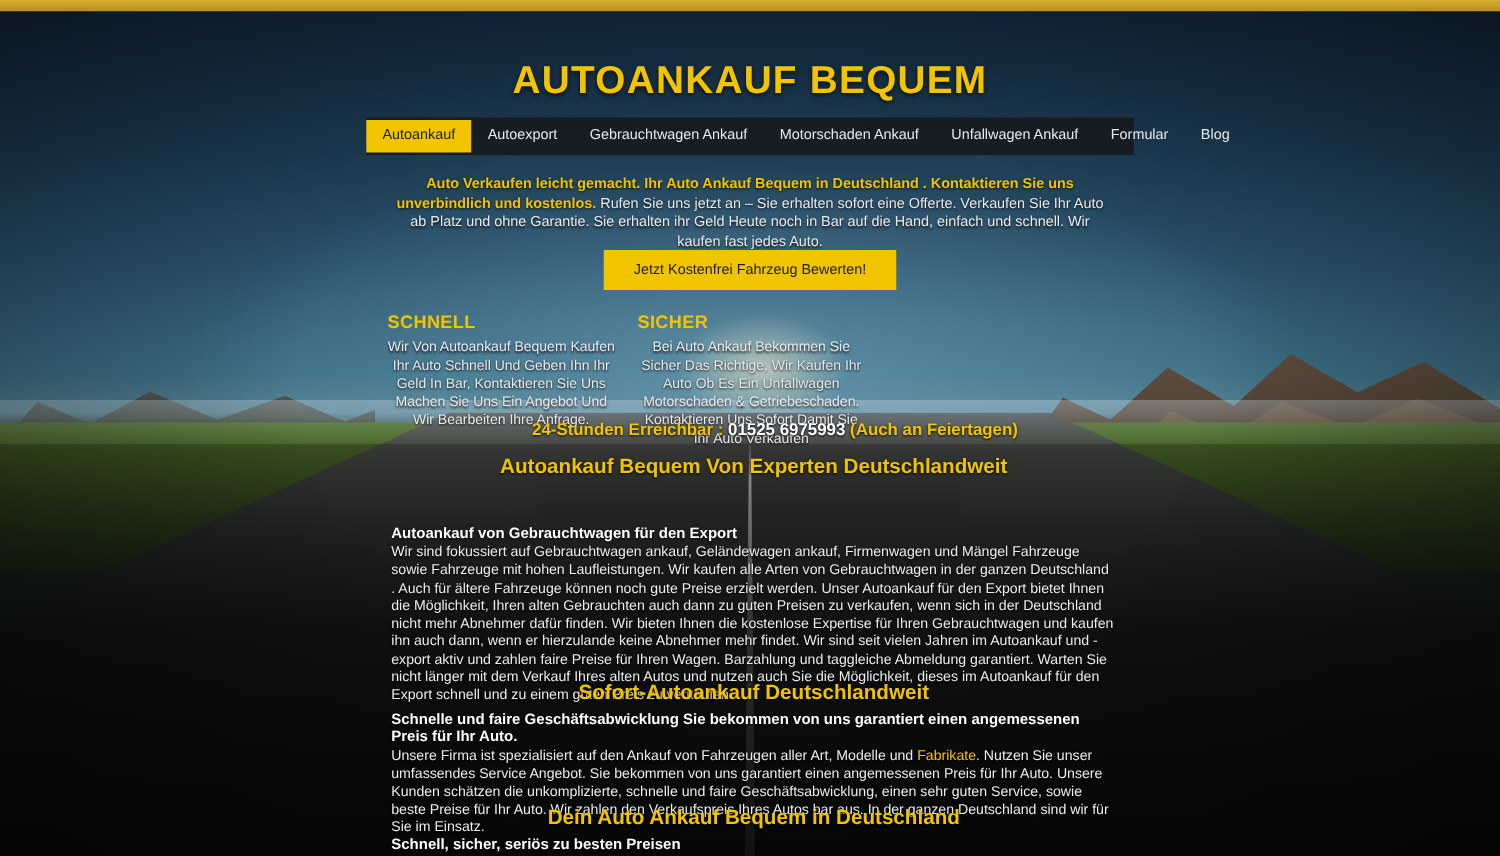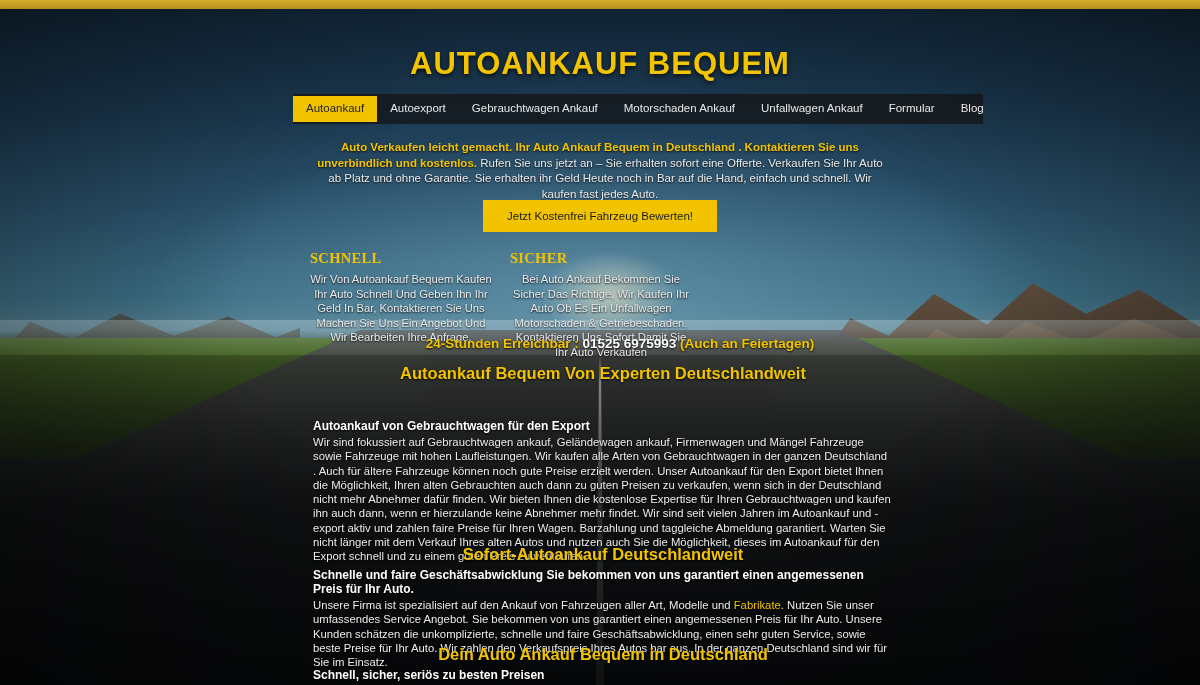--- a/index.html
+++ b/index.html
@@ -130,21 +130,21 @@
     text-align: center;
     color: #f2c400;
     font-size: 31px;
     font-weight: bold;
     letter-spacing: 1px;
     text-shadow: 0 2px 4px rgba(0,0,0,.7);
   }
   .nav {
     position: absolute;
     left: 293px; top: 94px;
-    width: 690px; height: 30px;
+    width: 614px; height: 30px;
     background: rgba(20,20,20,0.72);
     display: flex;
     align-items: center;
   }
   .nav-item {
     font-size: 11.5px;
     color: #e8e8e8;
     padding: 7px 13px;
     line-height: 1;
     white-space: nowrap;
@@ -193,21 +193,20 @@
   .col {
     width: 200px;
     padding-right: 0;
   }
   .col h3 {
     margin: 0 0 5px 0;
     color: #f2c400;
     font-size: 14.5px;
     font-weight: bold;
     letter-spacing: .3px;
-    font-family: Liberation Serif, serif;
   }
   .col p {
     margin: 0;
     font-size: 11.2px;
     line-height: 14.5px;
     color: #eaeaea;
     width: 182px;
     text-shadow: 0 1px 2px rgba(0,0,0,.85);
     text-align: center;
   }

